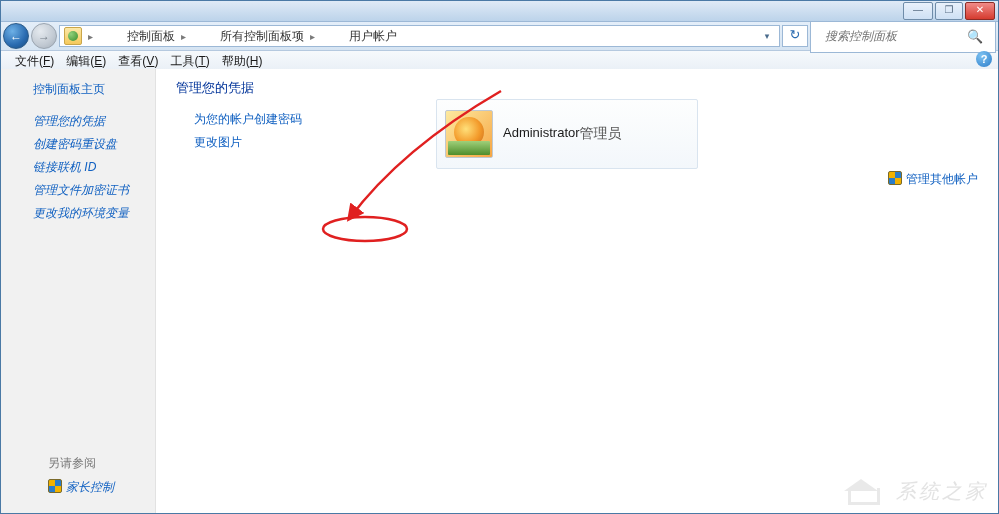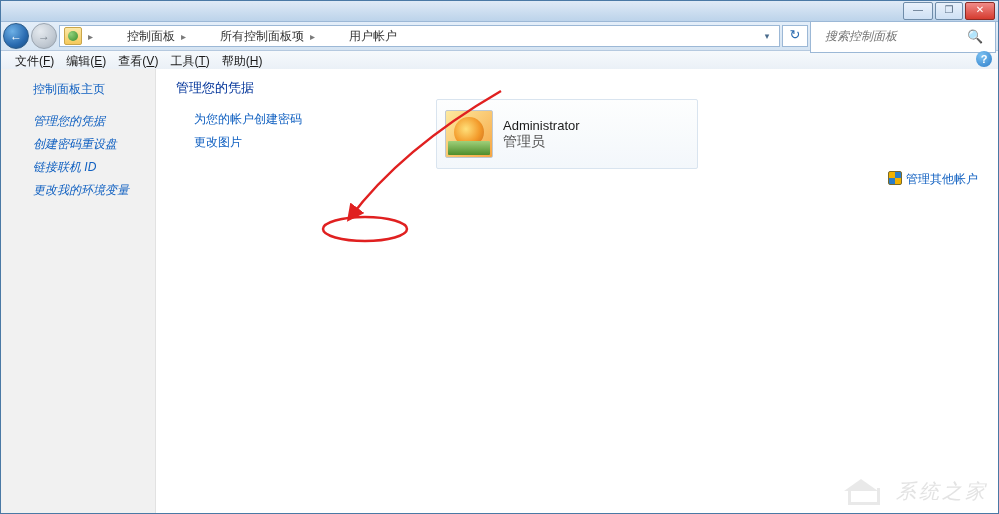--- a/index.html
+++ b/index.html
@@ -48,21 +48,21 @@
 .actions { margin-left:18px; display:flex; flex-direction:column; gap:6px; }
 .actions a { color:#1060c1; text-decoration:none; }
 .actions .grp2 { margin-top:14px; display:flex; flex-direction:column; gap:6px;align-items:flex-end;}
 .highlighted { position:relative; }
 
 
 #tile { position:absolute; left:280px; top:30px; width:244px; height:60px; border:1px solid #d9e4ef; background:linear-gradient(#fdfefe,#f3f7fb); border-radius:2px; display:flex; align-items:center; padding:4px 8px; gap:10px; }
 #tile .pic { width:46px; height:46px; border:1px solid #c0c8d0; background:linear-gradient(135deg,#fdeaa0 0%, #f6a543 100%); position:relative; border-radius:2px;}
 #tile .pic::before{content:"";position:absolute;left:8px;top:6px;width:30px;height:30px;background:radial-gradient(circle at 40% 40%, #ffe07a, #f39a2a 55%, #c4651a);border-radius:50%;}
 #tile .pic::after{content:"";position:absolute;left:2px;bottom:2px;width:42px;height:14px;background:linear-gradient(#9fd07a,#4f8d2c);border-radius:1px;}
-#tile .txt { display:flex; flex-direction:column; }
+#tile .txt { display:flex; flex-direction:row; }
 #tile .name { font-size:13px; color:#1a1a1a;}
 #tile .role { font-size:14px; color:#555;}
 
 
 #anno { position:absolute; left:165px; top:20px; width:200px; height:160px; pointer-events:none;}
 
 
 #wm { position:absolute; right:10px; bottom:8px; color:#e3e3e3; font-size:20px; letter-spacing:3px; font-style:italic; pointer-events:none; user-select:none; display:flex; align-items:center; gap:18px;}
 #wm .house { width:34px; height:26px; position:relative; opacity:.7;}
 #wm .house::before{content:"";position:absolute;left:4px;bottom:0;width:26px;height:14px;border:3px solid #e0e0e0;border-top:none;}
@@ -112,23 +112,28 @@
   <div id="helpicon">?</div>
 
   <div id="body">
     <div id="sidebar">
       <div class="top">
         <div class="hd">控制面板主页</div>
         <div style="height:6px"></div>
         <div class="lk">管理您的凭据</div>
         <div class="lk">创建密码重设盘</div>
         <div class="lk">链接联机 ID</div>
+        <div class="lk">管理文件加密证书</div>
         <div class="lk">更改我的环境变量</div>
       </div>
       <div class="bot">
+        <div class="bl">另请参阅</div>
+        <div class="lk">
+          <span class="shield"></span><span>家长控制</span>
+        </div>
       </div>
     </div>
 
     <div id="content">
       <h1>管理您的凭据</h1>
 
       <div class="actions">
         <a href="#">为您的帐户创建密码</a>
         <a href="#">更改图片</a>
         <div class="grp2">

